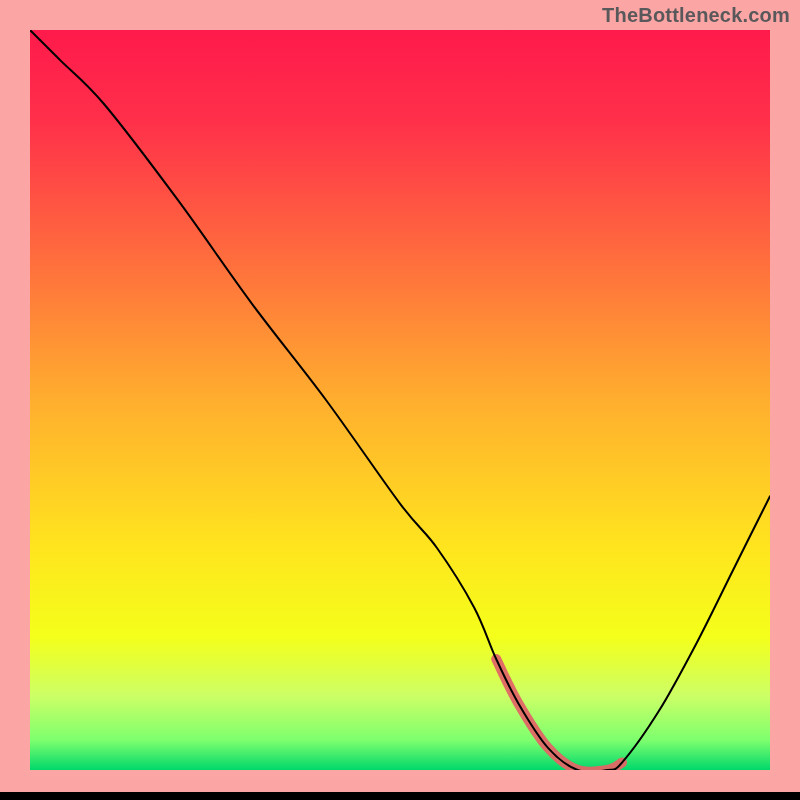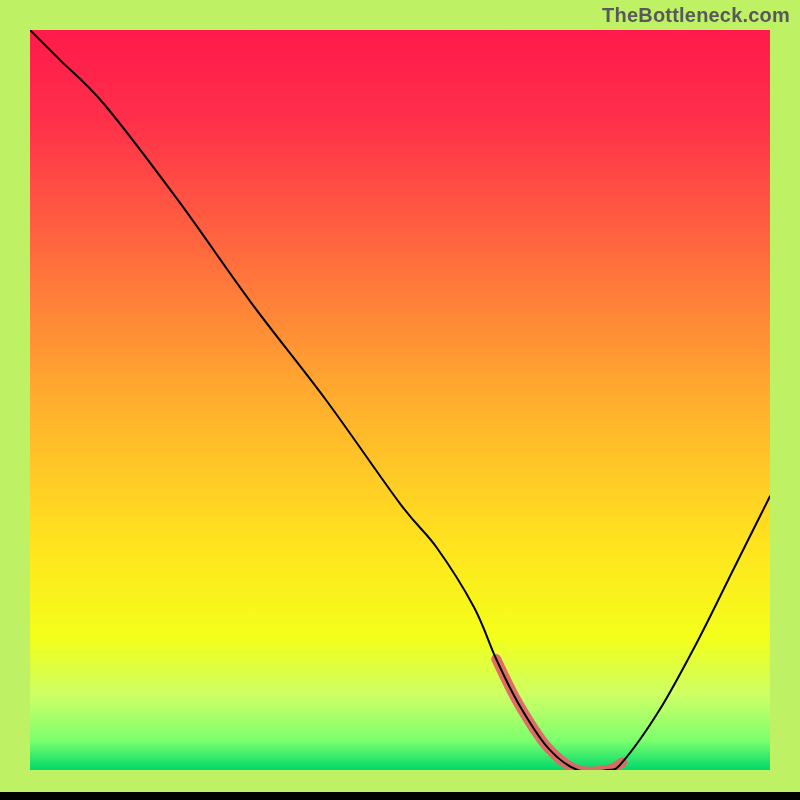--- a/index.html
+++ b/index.html
@@ -7,21 +7,21 @@
     padding: 0;
     width: 800px;
     height: 800px;
     background: #000;
     overflow: hidden;
   }
   .stage {
     position: relative;
     width: 800px;
     height: 792px;
-    background: #bef264;
+    background: #fca5a5;
   }
   .watermark {
     position: absolute;
     top: 4px;
     right: 10px;
     font-family: Arial, Helvetica, sans-serif;
     font-size: 20px;
     font-weight: 600;
     color: #59595b;
     letter-spacing: 0.2px;

